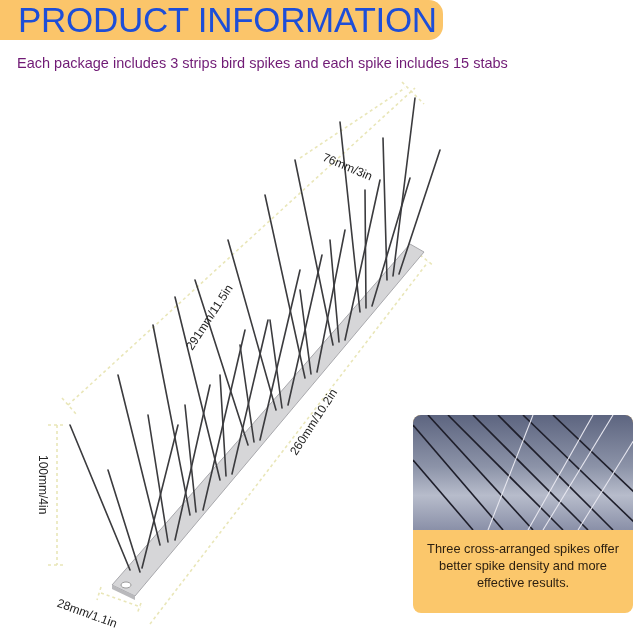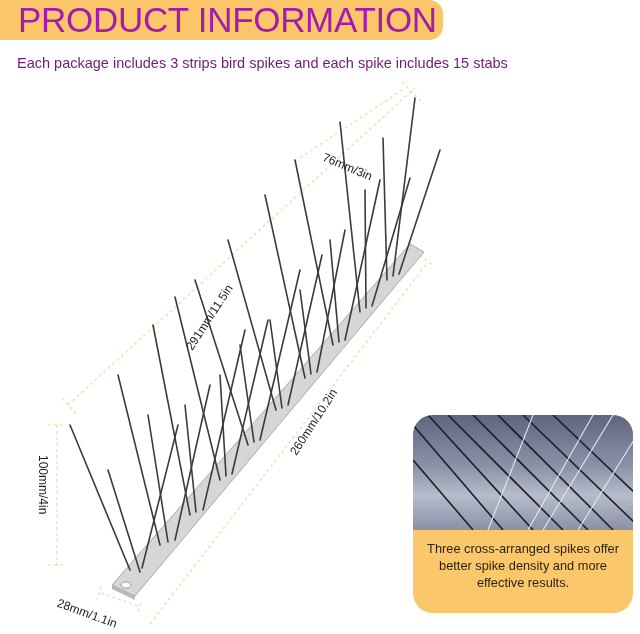--- a/index.html
+++ b/index.html
@@ -1,28 +1,28 @@
 <!DOCTYPE html>
 <html><head>
 <meta charset="utf-8">
 <style>
   html, body { margin:0; padding:0; }
   body { width:640px; height:634px; background:#ffffff; position:relative; overflow:hidden;
          font-family:"Liberation Sans", sans-serif; color:#1a1a1a; }
   .title-pill { position:absolute; left:-14px; top:0; width:457px; height:40px;
                 background:#fbc56a; border-radius:0 0 14px 0; border-top-right-radius:14px; }
   .title-text { position:absolute; left:18px; top:2px; font-size:35px; line-height:36px;
-                letter-spacing:-0.3px; color:#a21caf; white-space:nowrap; }
+                letter-spacing:-0.3px; color:#1d4ed8; white-space:nowrap; }
   .subtitle { position:absolute; left:17px; top:55px; font-size:14.5px; color:#701a75;
               white-space:nowrap; }
   svg.diagram { position:absolute; left:0; top:0; }
   .dim-label { position:absolute; font-size:12px; color:#222; white-space:nowrap;
                transform-origin:left top; }
   .card { position:absolute; left:413px; top:415px; width:220px; height:198px;
-          border-radius:20px; overflow:hidden; background:#fbc76b; }
+          border-radius:8px; overflow:hidden; background:#fbc76b; }
   .card-photo { position:absolute; left:0; top:0; width:224px; height:115px;
                 background:linear-gradient(180deg,#5d6580 0%,#8c93a8 45%,#b7bccb 70%,#8a90a8 100%); }
   .card-text { position:absolute; left:6px; right:6px; top:125px; font-size:12.8px;
                line-height:17px; text-align:center; color:#2a1e10; }
 </style>
 </head>
 <body>
 
 <div class="title-pill"></div>
 <div class="title-text">PRODUCT INFORMATION</div>

